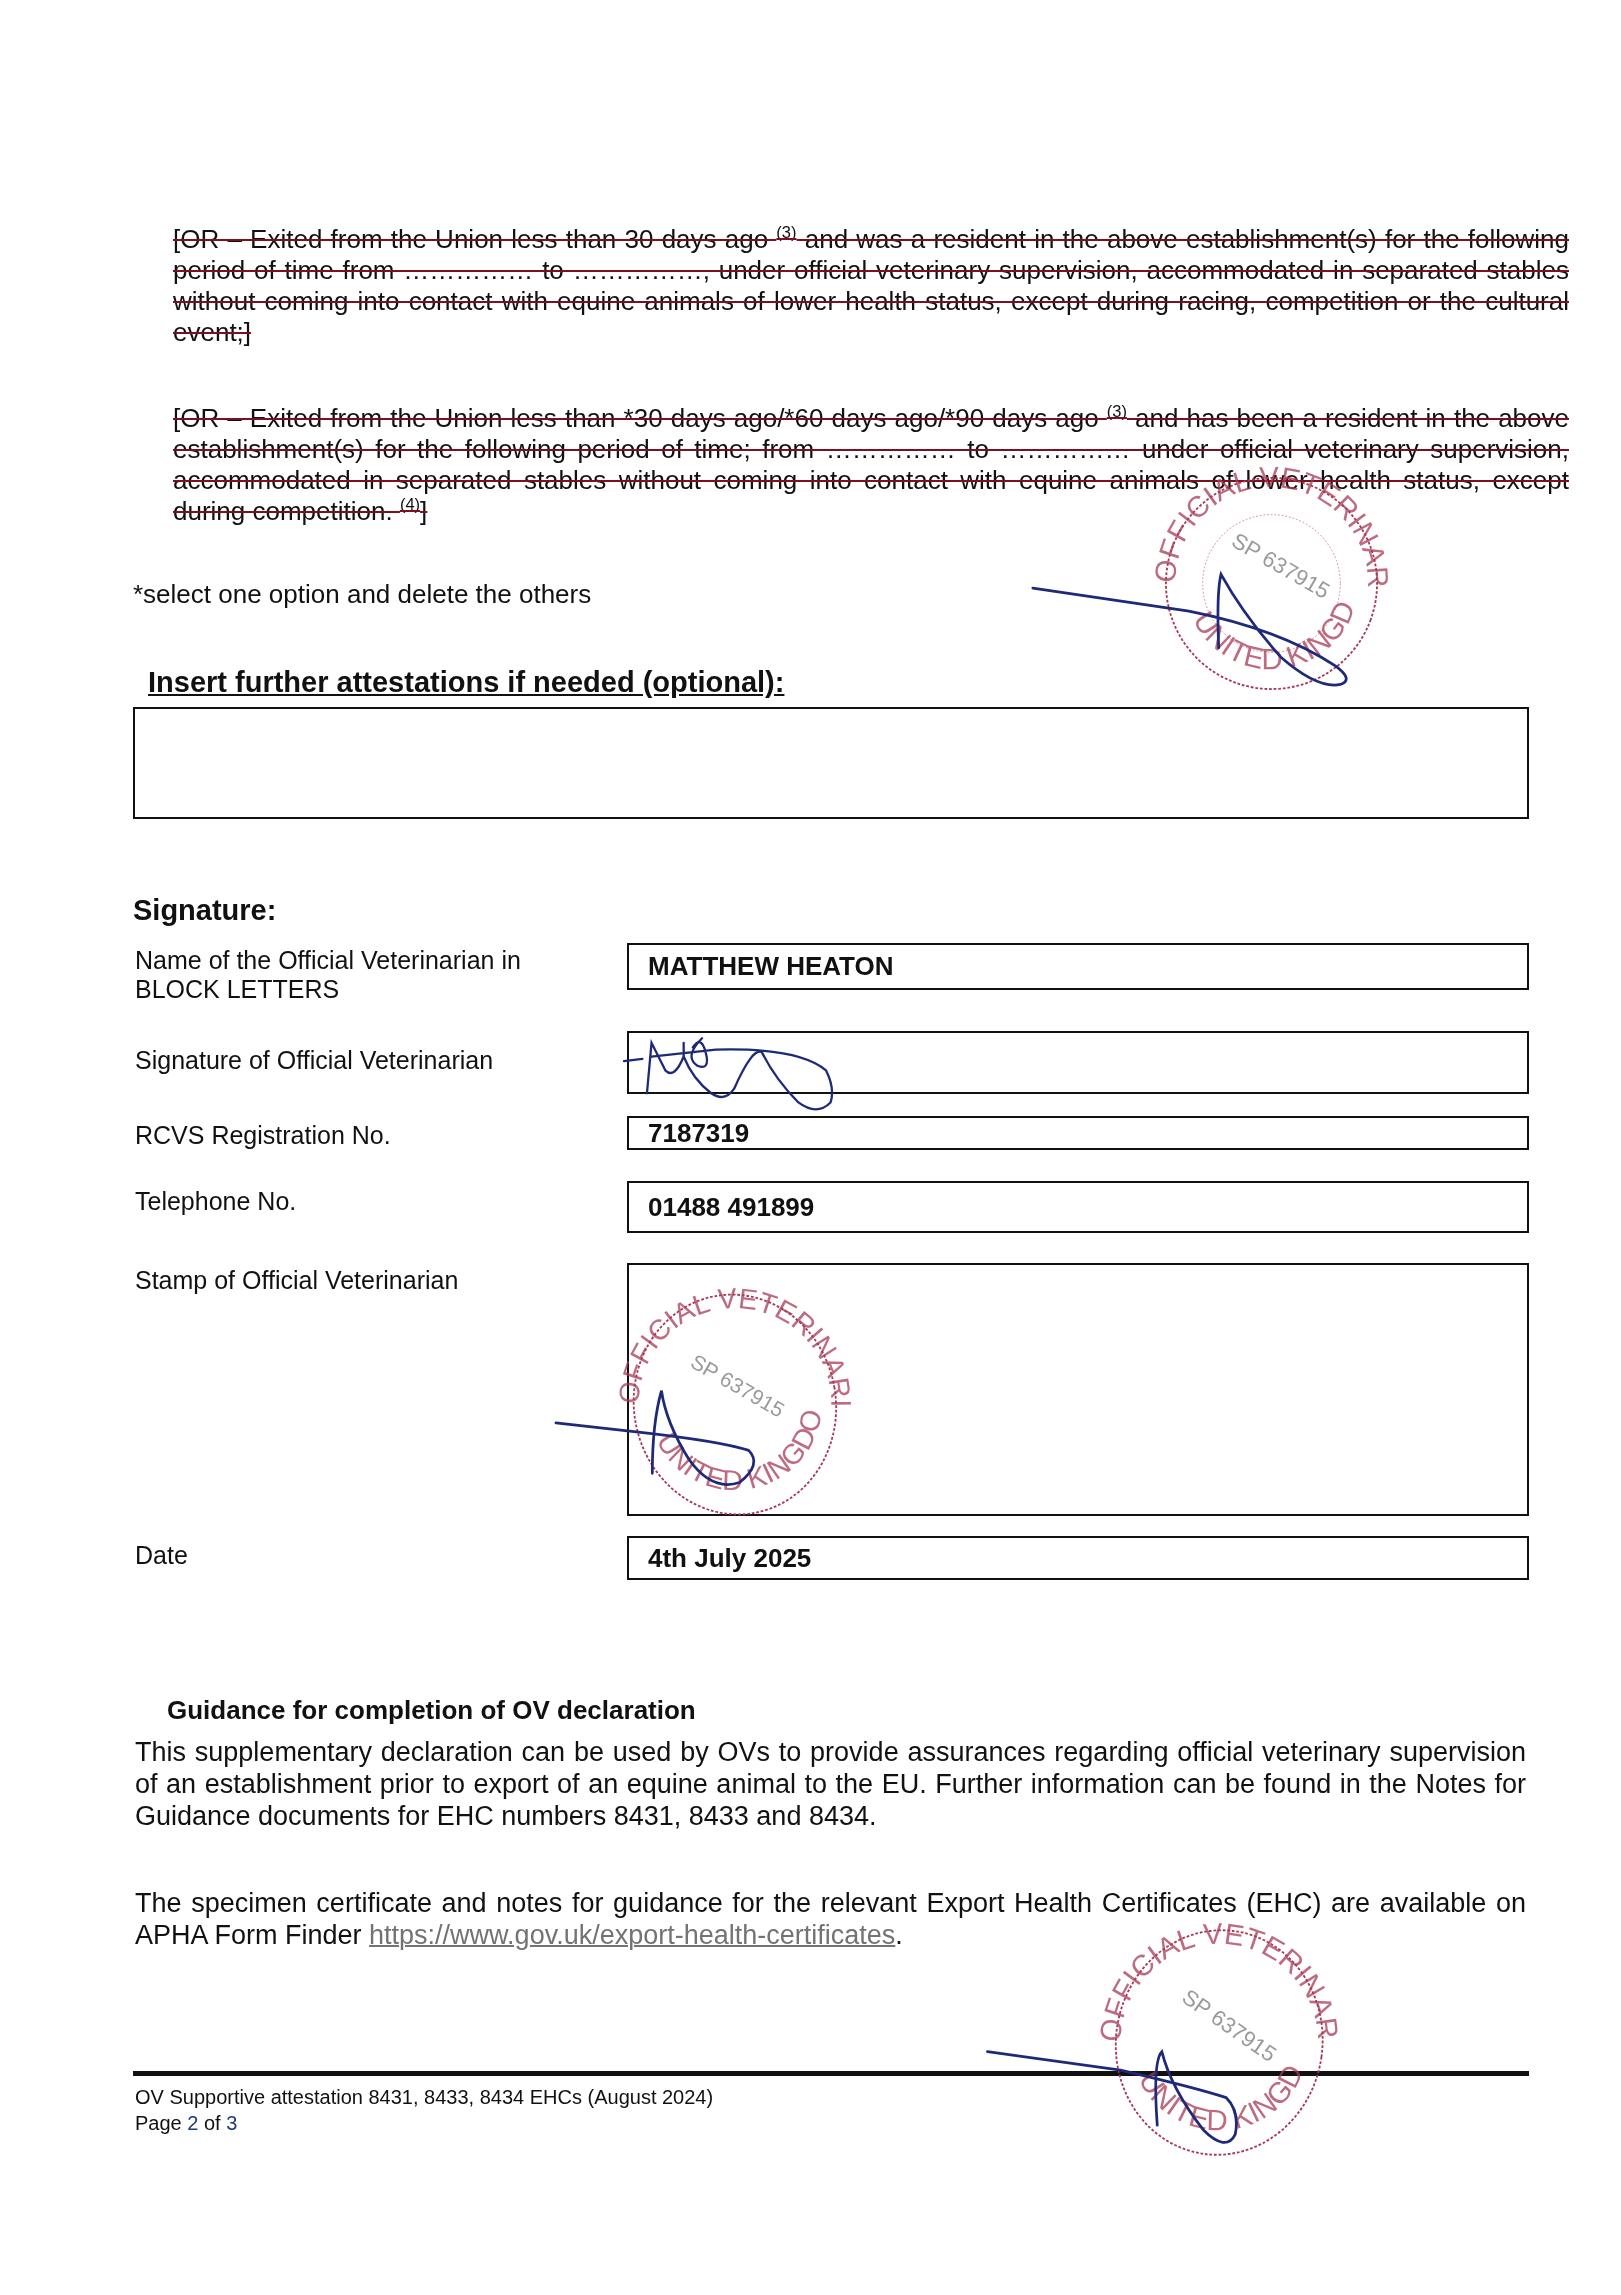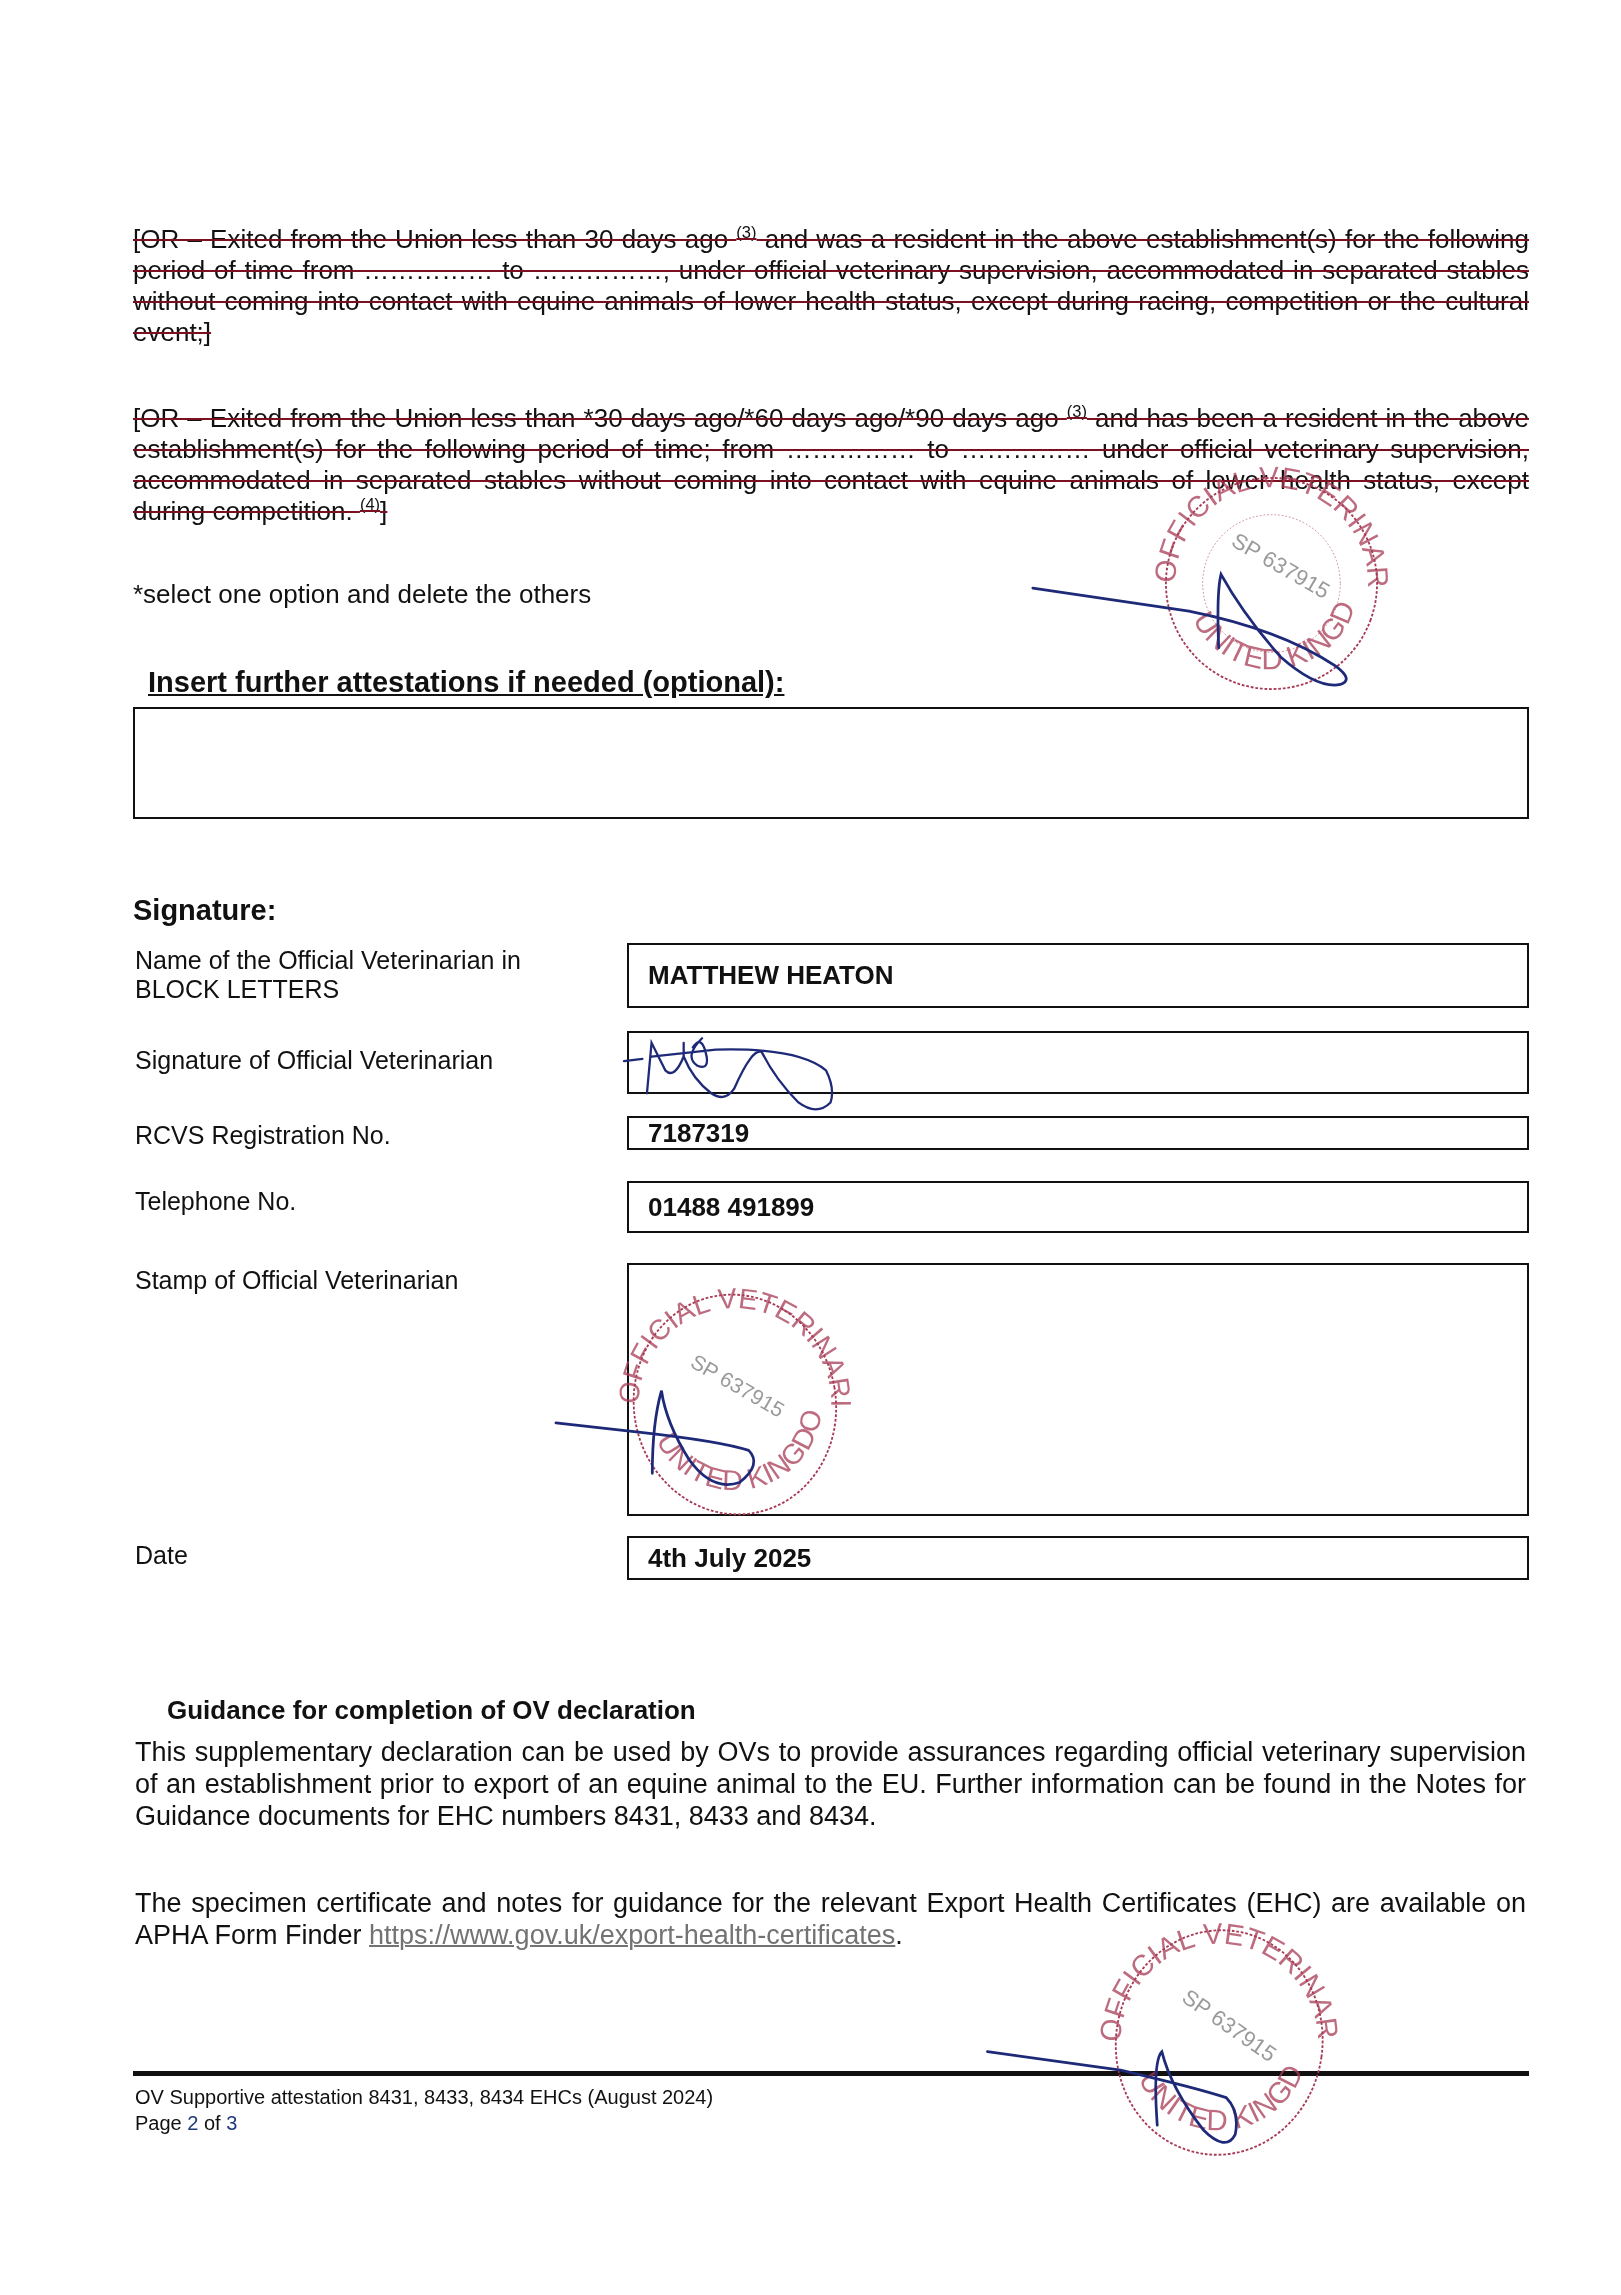--- a/index.html
+++ b/index.html
@@ -1,20 +1,20 @@
 <!DOCTYPE html>
 <html style="font-size:7.3px"><head>
 <meta charset="utf-8">
 <style>
   html, body { margin: 0; padding: 0; background: #ffffff; }
   body { width: 1622px; height: 2295px; position: relative; overflow: hidden;
          font-family: "Liberation Sans", sans-serif; color: #111111; }
   .abs { position: absolute; }
   .para { left: 133px; width: 1396px; font-size: 26px; line-height: 31px; text-align: justify; }
-  .struck { text-decoration: line-through; text-decoration-color: #7a1020; text-decoration-thickness: 2.3px; }
+  .struck { text-decoration: line-through; text-decoration-color: #7a1020; text-decoration-thickness: 2.3px; margin-left: 40px; }
   sup { font-size: 16.5px; line-height: 0; vertical-align: 10px; }
   .plain { left: 133px; font-size: 26px; line-height: 31px; }
   .heading-lg { left: 148px; font-size: 29px; font-weight: bold; text-decoration: underline; }
   .heading-md { left: 133px; font-size: 29px; font-weight: bold; }
   .box { border: 2.3px solid #111; box-sizing: border-box; background: transparent; }
   .label { left: 135px; font-size: 25px; line-height: 29px; width: 459px; }
   .field { left: 627px; width: 902px; border: 2.3px solid #111; box-sizing: border-box;
            font-size: 26px; font-weight: bold; padding-left: 19px; display: flex; align-items: center; }
   .guide-h { left: 135px; font-size: 26px; font-weight: bold; margin-left: 32px; }
   .guide-p { left: 135px; width: 1391px; font-size: 27px; line-height: 32px; text-align: justify; }
@@ -32,21 +32,21 @@
 <div class="abs para struck" style="top:403px;"><span>[OR – Exited from the Union less than *30 days ago/*60 days ago/*90 days ago </span><sup>(3)</sup><span> and has been a resident in the above establishment(s) for the following period of time; from …………… to …………… under official veterinary supervision, accommodated in separated stables without coming into contact with equine animals of lower health status, except during competition. </span><sup>(4)</sup><span>]</span></div>
 
 <div class="abs plain" style="top:579px;">*select one option and delete the others</div>
 
 <div class="abs heading-lg" style="top:666px;">Insert further attestations if needed (optional):</div>
 <div class="abs box" style="left:133px; top:707px; width:1396px; height:112px;"></div>
 
 <div class="abs heading-md" style="top:894px;">Signature:</div>
 
 <div class="abs label" style="top:946px;">Name of the Official Veterinarian in BLOCK LETTERS</div>
-<div class="abs field" style="top:943px; height:65px;">MATTHEW HEATON</div>
+<div class="abs field" style="top:943px; height:47px;">MATTHEW HEATON</div>
 
 <div class="abs label" style="top:1046px;">Signature of Official Veterinarian</div>
 <div class="abs field" style="top:1031px; height:63px;">
   <svg width="459" height="83" viewBox="0 0 1000 180" style="position:absolute; left:-4.6px; top:4.6px; overflow:visible;">
     <path d="M0,50 L40,45 M50,120 L60,10 L90,70 Q110,90 130,40 L130,10 M150,20 Q170,-10 180,40 Q185,70 160,60 Q130,40 170,0 M130,40 Q150,90 190,120 Q220,140 240,110 Q280,20 300,30 Q330,90 380,140 Q420,170 450,140 Q460,110 440,70 Q380,20 200,25 L60,40" fill="none" stroke="#1e2a78" stroke-width="5" stroke-linecap="round"></path>
   </svg>
 </div>
 
 <div class="abs label" style="top:1121px;">RCVS Registration No.</div>
 <div class="abs field" style="top:1116px; height:34px;">7187319</div>

